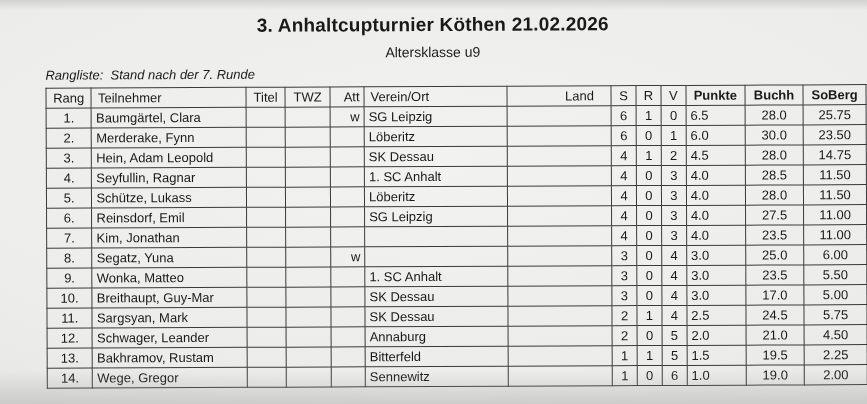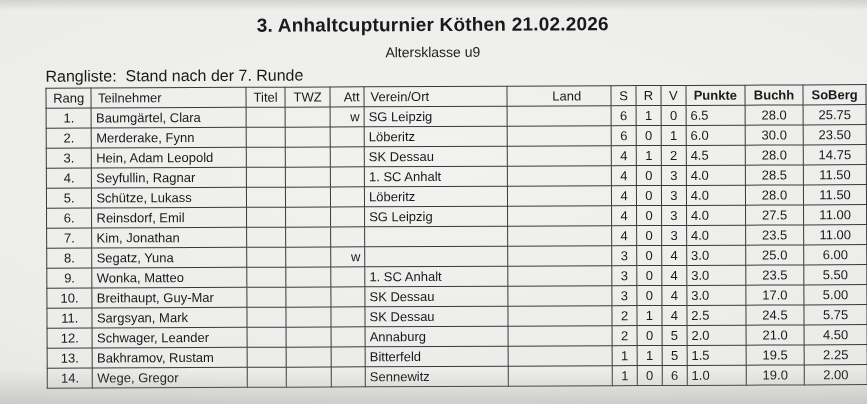--- a/index.html
+++ b/index.html
@@ -41,22 +41,23 @@
     top: 44px;
     left: 0;
     right: 0;
     text-align: center;
     font-size: 14px;
   }
   .ranglist-line {
     position: absolute;
     top: 66px;
     left: 46px;
-    font-size: 16px;
+    font-size: 13px;
     white-space: pre;
+    font-style: italic;
   }
   table.standings {
     position: absolute;
     top: 86px;
     left: 46px;
     border-collapse: collapse;
     font-size: 13px;
     background: transparent;
   }
   table.standings th,
@@ -80,21 +81,21 @@
   .c-att       { width: 28px;  text-align: right; }
   .c-verein    { width: 150px; text-align: left; padding-left: 6px; }
   .c-land      { width: 62px;  text-align: center; }
   .c-srv       { width: 18px;  text-align: center; }
   .c-punkte    { width: 52px;  text-align: left; }
   .c-buchh     { width: 52px;  text-align: center; }
   .c-soberg    { width: 56px;  text-align: center; }
 
   thead th.c-name   { text-align: left; padding-left: 6px; }
   thead th.c-verein { text-align: left; padding-left: 6px; }
-  thead th.c-land   { text-align: left; padding-right: 4px; padding-left: 45px; }
+  thead th.c-land   { text-align: center; padding-right: 4px; padding-left: 45px; }
   thead th.c-punkte,
   thead th.c-buchh,
   thead th.c-soberg { text-align: center; font-weight: bold; }
 
   
   .skew {
     transform: rotate(-0.25deg);
     transform-origin: 50% 50%;
   }
   .shadow-band {

